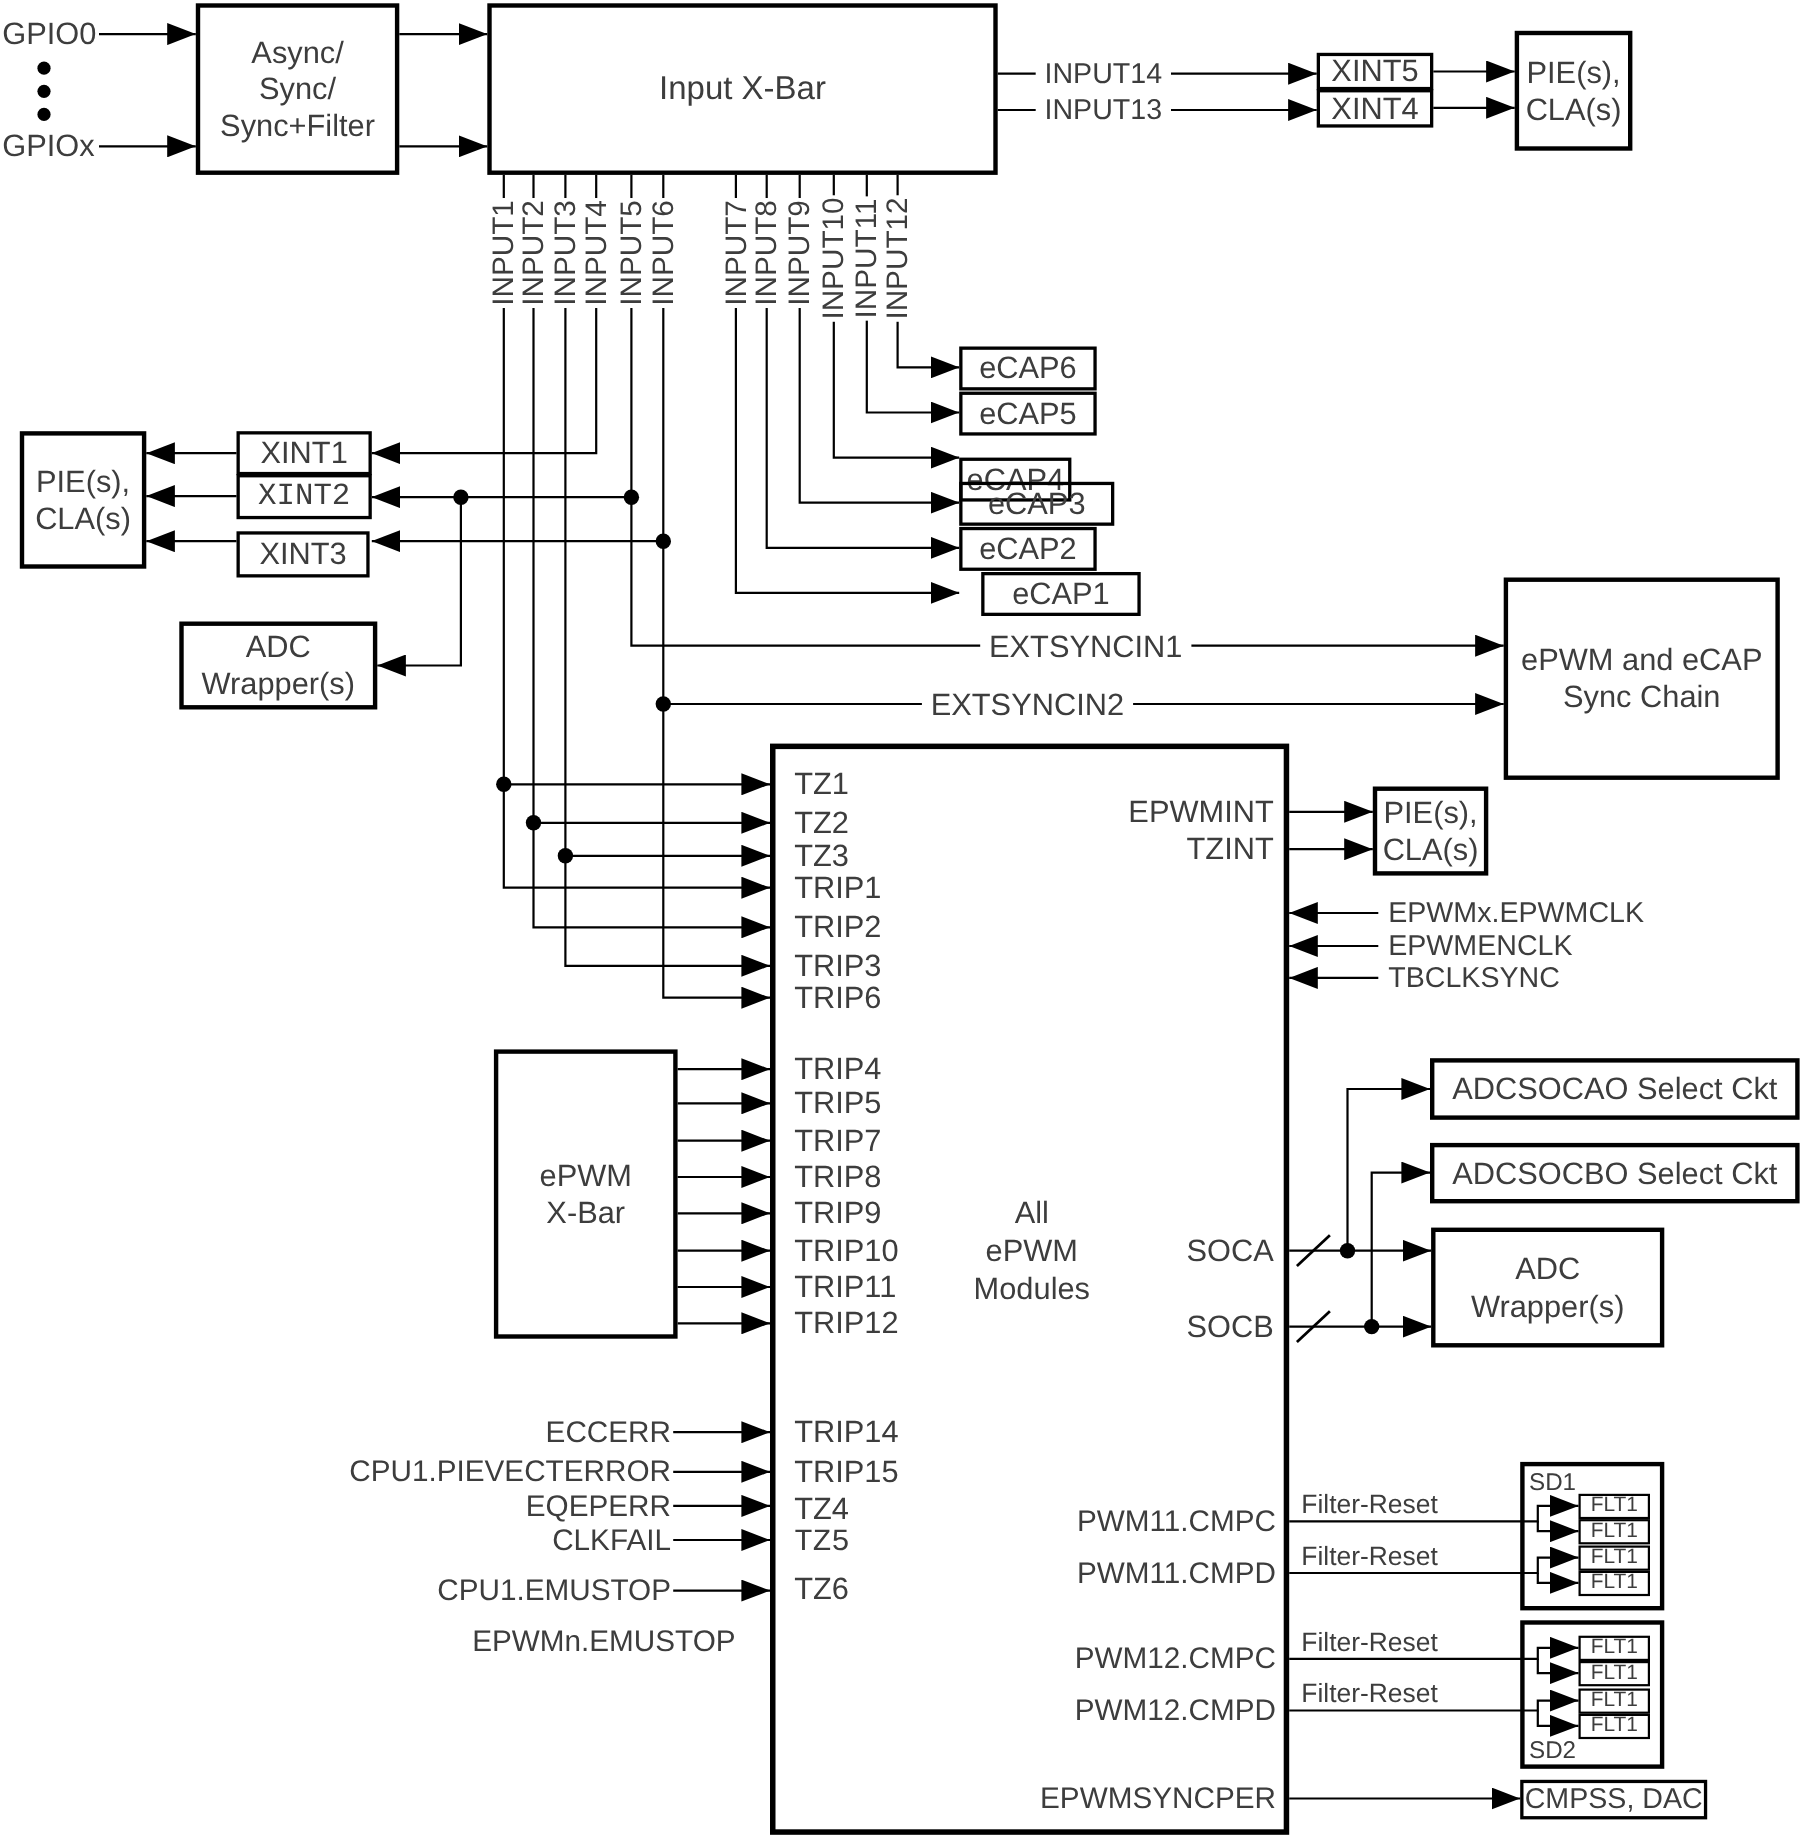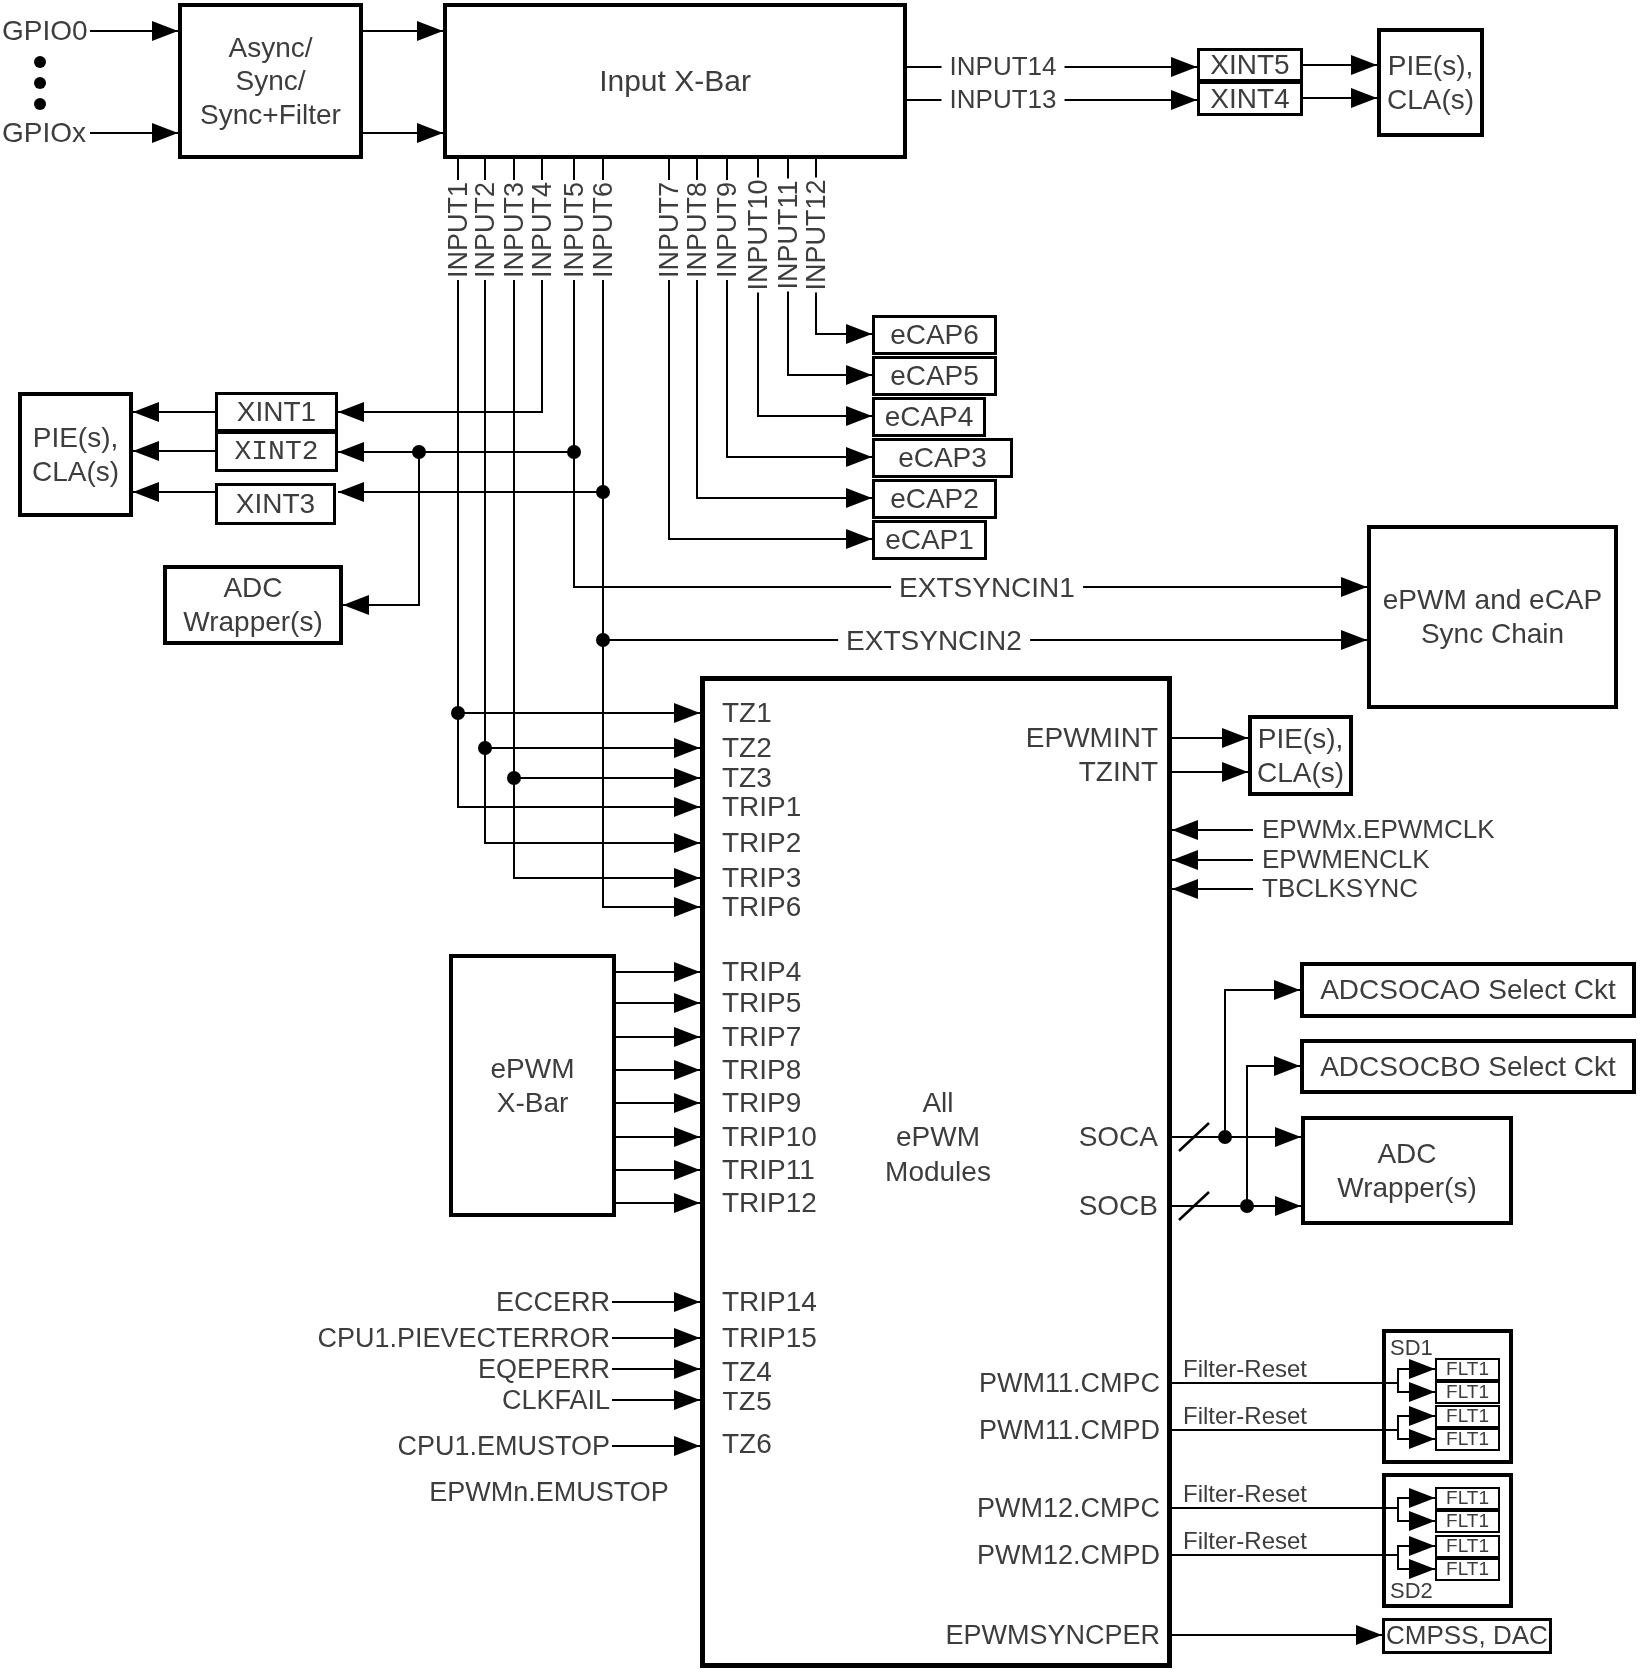--- a/index.html
+++ b/index.html
@@ -153,30 +153,30 @@
     <span>PIE(s),</span>
     <span>CLA(s)</span>
   </div>
 
   <div class="box b3" style="left:872px;top:315px;width:125px;height:40px;">
       <span>eCAP6</span>
     </div>
   <div class="box b3" style="left:872px;top:356px;width:125px;height:40px;">
       <span>eCAP5</span>
     </div>
-  <div class="box b3" style="left:872px;top:397px;width:114px;height:40px;justify-content:flex-end;">
+  <div class="box b3" style="left:872px;top:416px;width:102px;height:40px;justify-content:flex-end;">
       <span>eCAP4</span>
     </div>
   <div class="box b3" style="left:872px;top:438px;width:141px;height:40px;">
       <span>eCAP3</span>
     </div>
   <div class="box b3" style="left:872px;top:479px;width:125px;height:40px;">
       <span>eCAP2</span>
     </div>
-  <div class="box b3" style="left:872px;top:520px;width:115px;height:40px;">
+  <div class="box b3" style="left:892px;top:520px;width:145px;height:40px;">
       <span>eCAP1</span>
     </div>
 
   <div class="box" style="left:18px;top:392px;width:115px;height:125px;">
     <span>PIE(s),</span>
     <span>CLA(s)</span>
   </div>
 
   <div class="box b3" style="left:215px;top:392px;width:123px;height:40px;">
       <span>XINT1</span>

